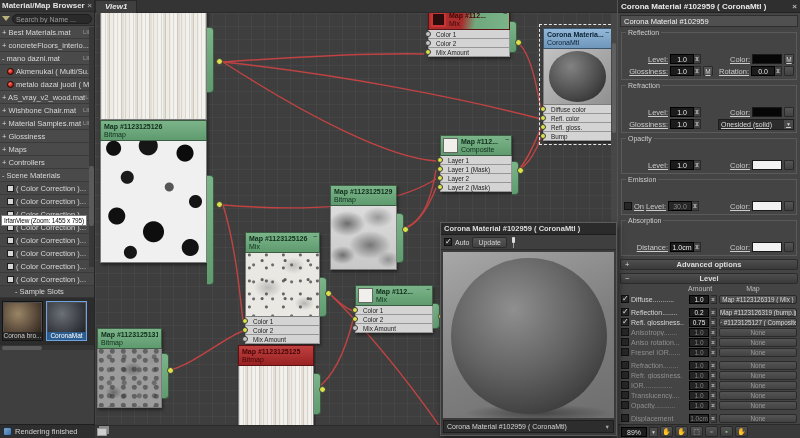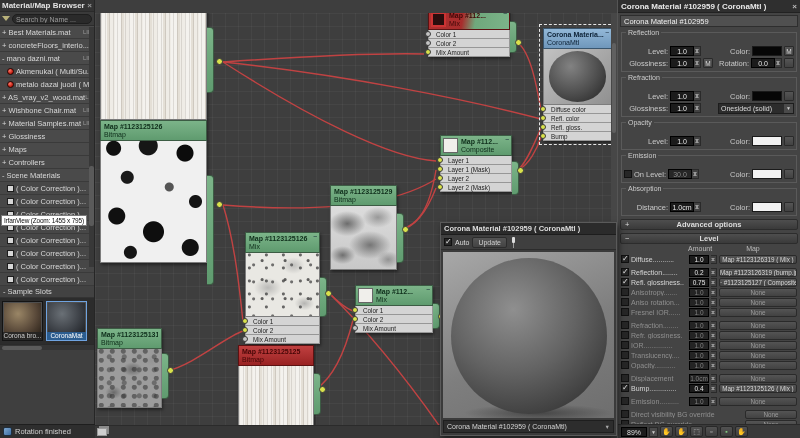--- a/index.html
+++ b/index.html
@@ -19,21 +19,21 @@
   .b-row{height:13px;display:flex;align-items:center;background:#4a4a4a;border-bottom:1px solid #3a3a3a;
     padding:0 2px;font-size:7.5px;color:#d8d8d8;white-space:nowrap;overflow:hidden;}
   .b-row.sub{padding-left:7px;background:#474747;}
   .lib{margin-left:auto;font-size:6px;color:#999;}
   .red-dot{width:7px;height:7px;border-radius:50%;flex:none;margin-right:2px;
     background:radial-gradient(circle at 35% 30%,#ff7a6a,#c01f12 65%,#6f0c05);border:1px solid #2a0502;}
   .cc-swatch{width:7px;height:7px;flex:none;margin-right:2px;background:#d6d6d6;border:1px solid #1d1d1d;}
   .tooltip{position:absolute;left:1px;top:215px;z-index:9;background:#ffffff;color:#111;
     font-size:6.5px;letter-spacing:-0.2px;border:1px solid #7a7a7a;height:11px;line-height:10px;padding:0 2px;white-space:nowrap;}
   .slots-hdr{height:12px;display:flex;align-items:center;background:#424242;border-bottom:1px solid #333;
-    font-size:7.5px;color:#d8d8d8;padding:0 3px;}
+    font-size:7.5px;color:#d8d8d8;padding:0 15px;}
   .slots{height:46px;background:#2c2c2c;display:flex;gap:3px;padding:3px 2px;}
   .slot{width:41px;position:relative;border:1px solid #141414;background:#4e4e4e;}
   .slot .ball{position:absolute;inset:1px;}
   .ball.brown{background:radial-gradient(circle at 38% 30%,#9a8666,#574738 55%,#241c14 95%),#3a342c;}
   .ball.dark{background:radial-gradient(circle at 38% 30%,#6a7076,#3a3e44 55%,#17191d 95%),#26292d;}
   .slot .lbl{position:absolute;left:0;right:0;bottom:0;font-size:6.5px;line-height:8px;text-align:center;
     background:rgba(35,35,35,.85);color:#cfcfcf;overflow:hidden;white-space:nowrap;}
   .slot.sel{border-color:#6fa3e0;}
   .slot.sel .lbl{background:#2c5d8f;color:#fff;}
   .b-hscroll{height:6px;background:#353535;position:relative;border-top:1px solid #2a2a2a;}
@@ -145,21 +145,21 @@
     display:flex;align-items:center;font-size:7px;color:#d5d5d5;padding:0 3px;white-space:nowrap;overflow:hidden;}
   .pdrop .arr{margin-left:auto;font-size:5.5px;color:#aaa;}
 
   
   .params{position:absolute;left:617px;top:0;width:183px;height:438px;background:#444;border-left:1px solid #555;}
   .p-title{height:13px;background:#2f2f2f;display:flex;align-items:center;font-size:8px;font-weight:bold;color:#e8e8e8;
     padding:0 3px;white-space:nowrap;overflow:hidden;border-bottom:1px solid #222;}
   .p-title .x{margin-left:auto;color:#bbb;}
   .p-name{margin:2px 2px 1px;height:12px;background:#505050;border:1px solid #2e2e2e;color:#f0f0f0;
     font-size:7.5px;line-height:11px;padding:0 3px;white-space:nowrap;overflow:hidden;}
-  .group{position:relative;border:1px solid #5a5a5a;margin:5px 3px 2px;padding:12px 2px 2px;}
+  .group{position:relative;border:1px solid #5a5a5a;margin:5px 3px 2px;padding:20px 2px 2px;text-decoration:underline;}
   .glabel{position:absolute;top:-5px;left:4px;background:#444;padding:0 2px;font-size:7px;color:#cccccc;line-height:9px;}
   .prow{display:flex;align-items:center;height:12px;gap:2px;font-size:7.5px;color:#c9c9c9;white-space:nowrap;}
   .plabel{text-align:right;flex:none;}.w44{width:44px;}
   .spin{display:inline-flex;flex:none;}
   .sval{width:24px;height:10px;background:#1b1b1b;border:1px solid #000;color:#e6e6e6;font-size:7px;
     line-height:9px;text-align:center;overflow:hidden;}
   .sval.dim{color:#888;background:#262626;}
   .sarr{width:7px;height:10px;background:#424242;border:1px solid #2a2a2a;border-left:none;position:relative;}
   .sarr::before{content:"";position:absolute;top:1px;left:1px;border:2px solid transparent;border-bottom:3px solid #999;}
   .sarr::after{content:"";position:absolute;bottom:1px;left:1px;border:2px solid transparent;border-top:3px solid #999;}
@@ -310,24 +310,27 @@
       </div>
 
     <div class="tooltip">IrfanView (Zoom: 1455 x 795)</div>
     <div class="b-vscroll">
         <div class="th"></div>
       </div>
   </aside>
 
   <div class="statusbar">
     <span class="st-icon"></span>
-    <span>Rotation finished</span>
+    <span>Rendering finished</span>
   </div>
 
   <main class="view">
+    <div class="tabbar">
+      <div class="tab">View1</div>
+    </div>
 
     <div class="graph">
       <svg class="wires" width="516" height="412" viewBox="0 0 516 412">
         <g fill="none" stroke="#c84343" stroke-width="1.4" opacity="0.95">
           <path d="M128,49 C200,44 285,40 329,41"></path>
           <path d="M128,49 C250,62 370,86 446,106"></path>
           <path d="M128,49 C215,105 295,145 341,148"></path>
           <path d="M423,30 C436,40 442,75 446,97"></path>
           <path d="M128,192 C230,200 300,192 341,166"></path>
           <path d="M305,217 C322,212 334,199 341,157"></path>

